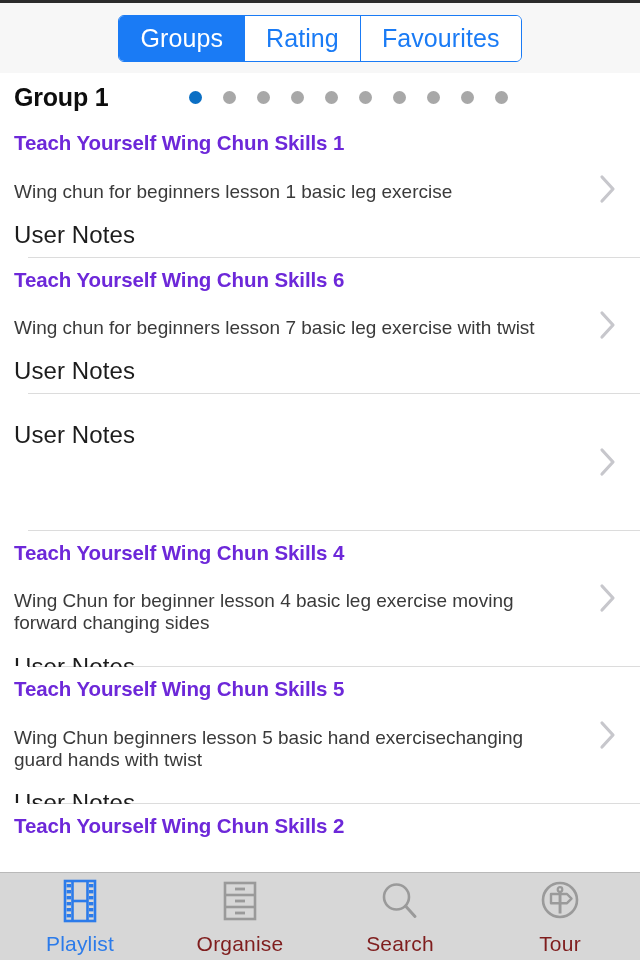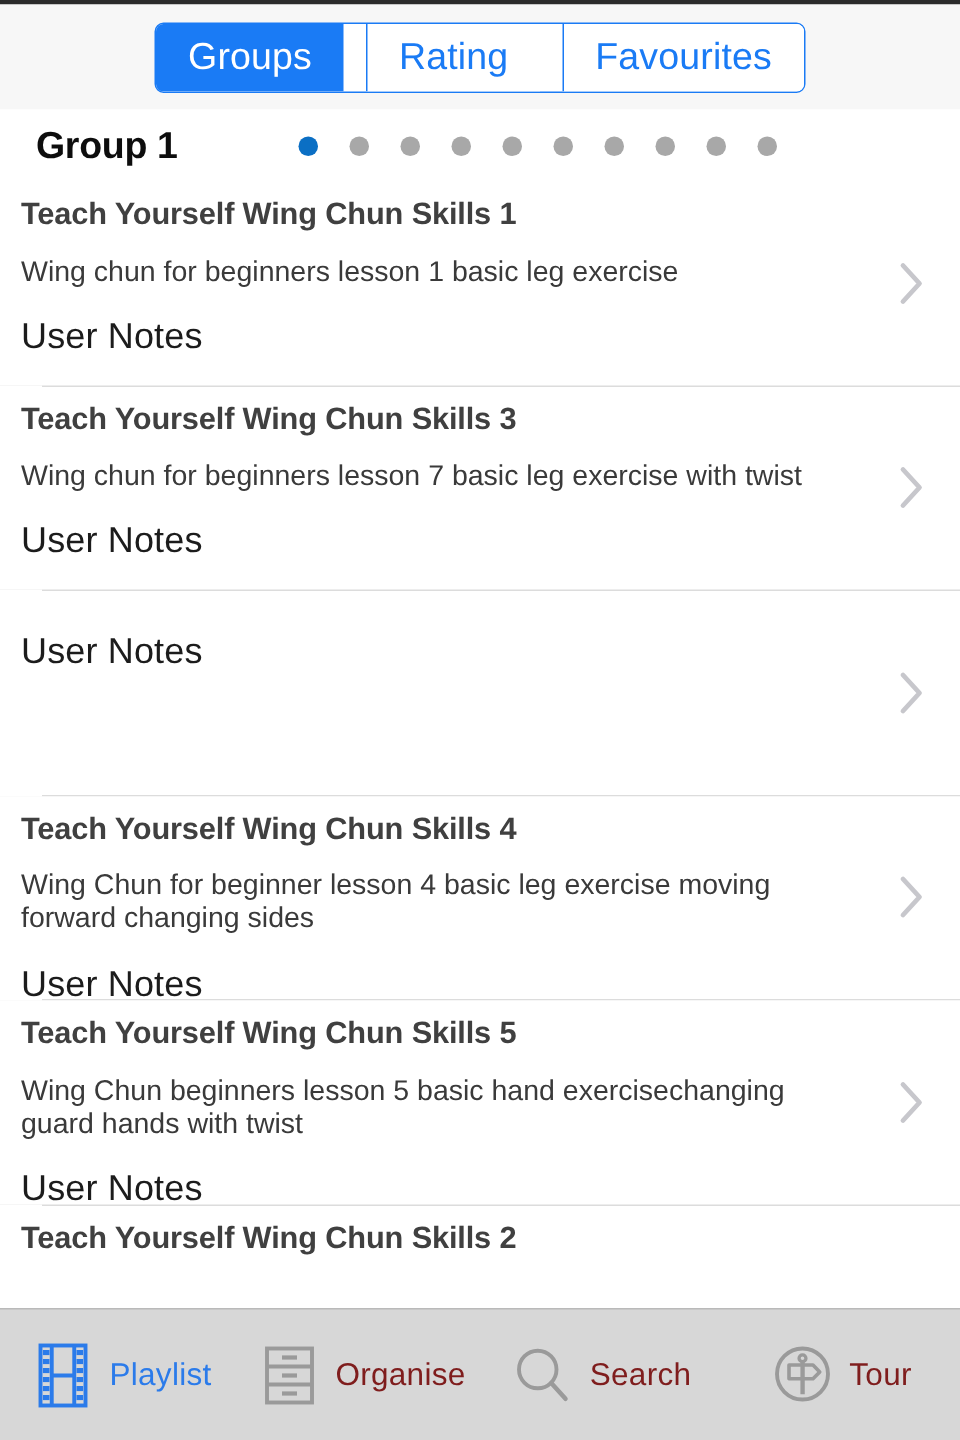--- a/index.html
+++ b/index.html
@@ -32,21 +32,20 @@
     align-items: center;
     justify-content: center;
   }
   .segmented {
     display: flex;
     height: 47px;
     border: 1.5px solid #1a7bf5;
     border-radius: 6px;
     overflow: hidden;
     background: #ffffff;
-    gap: 15px;
   }
   .seg {
     display: flex;
     align-items: center;
     justify-content: center;
     padding: 0 21px;
     font-size: 25px;
     color: #1a7bf5;
     background: #ffffff;
     border-left: 1.5px solid #1a7bf5;
@@ -55,21 +54,21 @@
     white-space: nowrap;
   }
   .seg:first-child { border-left: none; }
   .seg.active { background: #1a7bf5; color: #ffffff; }
 
   
   .group-row {
     flex: 0 0 48px;
     display: flex;
     align-items: center;
-    padding: 0 24px;
+    padding: 0 14px;
     background: #ffffff;
   }
   .group-title {
     font-size: 25px;
     font-weight: bold;
     color: #0d0d0d;
     letter-spacing: -.2px;
   }
   .page-dots {
     display: flex;
@@ -104,30 +103,30 @@
   .row::after {
     content: "";
     position: absolute;
     left: 0; bottom: -1px;
     width: 28px; height: 1px;
     background: #ffffff;
   }
   .row-title {
     font-size: 20.5px;
     font-weight: bold;
-    color: #404040;
+    color: #6d28d9;
     letter-spacing: -.1px;
     line-height: 1.1;
     padding-top: 2px;
   }
   .row-desc {
     font-size: 19px;
     color: #3a3a3a;
     line-height: 1.18;
-    margin-top: 16px;
+    margin-top: 26px;
     max-width: 525px;
   }
   .row-notes {
     font-size: 24px;
     color: #1c1c1c;
     line-height: 1.1;
     margin-top: 19px;
     letter-spacing: .1px;
   }
   .chevron {
@@ -142,20 +141,21 @@
   .tabbar {
     flex: 0 0 88px;
     background: #d7d7d7;
     border-top: 1px solid #b9b9b9;
     display: flex;
     align-items: stretch;
   }
   .tab {
     flex: 1 1 25%;
     display: flex;
+    flex-direction: column;
     align-items: center;
     justify-content: center;
     gap: 8px;
     cursor: pointer;
   }
   .tab-ico {
     width: 46px; height: 46px;
     display: flex;
     align-items: center;
     justify-content: center;
@@ -206,21 +206,21 @@
       <div class="row-desc">Wing chun for beginners lesson 1  basic leg exercise</div>
       <div class="row-notes">User Notes</div>
       <span class="chevron">
         <svg viewBox="0 0 20 32" width="20" height="32">
             <path d="M4 4 L15 16 L4 28" fill="none" stroke="#c7c7cc" stroke-width="3.2" stroke-linecap="round" stroke-linejoin="round"></path>
           </svg>
       </span>
     </div>
 
     <div class="row">
-      <div class="row-title">Teach Yourself Wing Chun Skills 3</div>
+      <div class="row-title">Teach Yourself Wing Chun Skills 6</div>
       <div class="row-desc">Wing chun for beginners lesson 7 basic leg exercise with twist</div>
       <div class="row-notes">User Notes</div>
       <span class="chevron">
         <svg viewBox="0 0 20 32" width="20" height="32">
             <path d="M4 4 L15 16 L4 28" fill="none" stroke="#c7c7cc" stroke-width="3.2" stroke-linecap="round" stroke-linejoin="round"></path>
           </svg>
       </span>
     </div>
 
     <div class="row">

